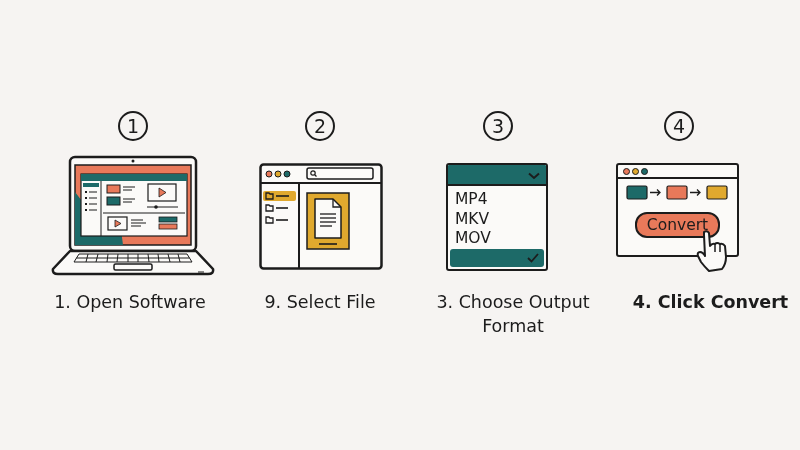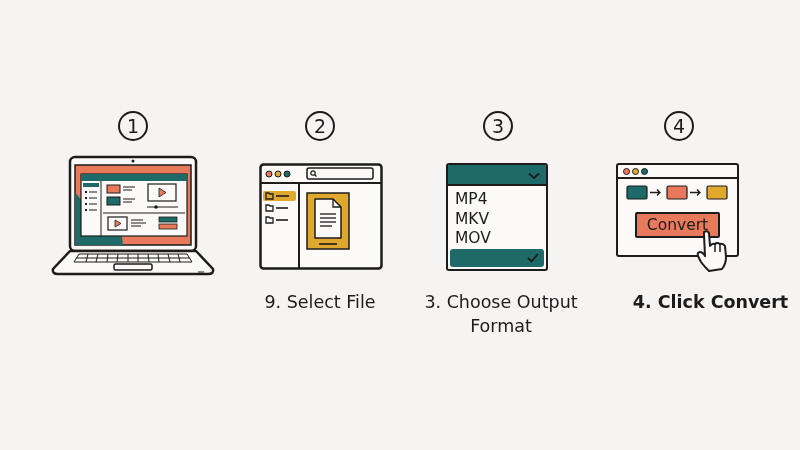--- a/index.html
+++ b/index.html
@@ -90,20 +90,21 @@
       <line x1="80" y1="102" x2="80" y2="110"></line>
         <line x1="90" y1="102" x2="90" y2="110"></line>
       <line x1="100" y1="102" x2="101" y2="110"></line>
         <line x1="110" y1="102" x2="111" y2="110"></line>
       <line x1="120" y1="102" x2="122" y2="110"></line>
         <line x1="130" y1="102" x2="132" y2="110"></line>
     </g>
     <rect x="66" y="112" width="38" height="6" rx="1.5" fill="none" stroke="#1c1c1c" stroke-width="1.5"></rect>
     <line x1="150" y1="120" x2="156" y2="120" stroke="#1c1c1c" stroke-width="1"></line>
   </svg>
+  <div class="label" style="left:40px; width:180px;">1. Open Software</div>
 </div>
 
 <div class="step" style="left:0;">
   <div class="num-circle" style="left:305px;">
     <span>2</span>
   </div>
   <svg width="125" height="108" style="left:259px; top:163px;" viewBox="0 0 125 108">
     <rect x="1.5" y="1.5" width="121" height="104" rx="3" fill="#fbfaf8" stroke="#1c1c1c" stroke-width="2.5"></rect>
     <line x1="1.5" y1="20" x2="122.5" y2="20" stroke="#1c1c1c" stroke-width="2"></line>
     <circle cx="10" cy="11" r="3" fill="#e8795a" stroke="#1c1c1c" stroke-width="1"></circle>
@@ -153,21 +154,21 @@
       <div>MP4</div>
       <div>MKV</div>
       <div>MOV</div>
     </div>
     <div style="position:absolute; left:2px; right:2px; bottom:2px; height:18px; background:#1d6a68; border-radius:3px;">
       <svg width="12" height="10" style="right:5px; top:4px;" viewBox="0 0 12 10">
         <path d="M1 5 L4.5 8.5 L11 1" fill="none" stroke="#1c1c1c" stroke-width="1.8"></path>
       </svg>
     </div>
   </div>
-  <div class="label" style="left:406px; width:190px;">
+  <div class="label" style="left:418px; width:190px;">
     <div>3. Choose Output</div>
     <div>Format</div>
   </div>
 </div>
 
 <div class="step" style="left:0;">
   <div class="num-circle" style="left:664px;">
     <span>4</span>
   </div>
   <div style="position:absolute; left:616px; top:163px; width:123px; height:94px; border:2.5px solid #1c1c1c; border-radius:3px; background:#fbfaf8;">
@@ -177,19 +178,19 @@
       <span style="position:absolute; left:23px; top:3px; width:7px; height:7px; border-radius:50%; background:#1d6a68; border:1px solid #1c1c1c;"></span>
     </div>
     <svg width="110" height="16" style="left:8px; top:20px;" viewBox="0 0 110 16">
       <rect x="1" y="1" width="20" height="13" rx="1.5" fill="#1d6a68" stroke="#1c1c1c" stroke-width="1.2"></rect>
       <path d="M24 7.5 L34 7.5 M31 4.5 L34 7.5 L31 10.5" fill="none" stroke="#1c1c1c" stroke-width="1.3"></path>
       <rect x="41" y="1" width="20" height="13" rx="1.5" fill="#e8795a" stroke="#1c1c1c" stroke-width="1.2"></rect>
       <path d="M64 7.5 L74 7.5 M71 4.5 L74 7.5 L71 10.5" fill="none" stroke="#1c1c1c" stroke-width="1.3"></path>
       <rect x="81" y="1" width="20" height="13" rx="1.5" fill="#e0a92e" stroke="#1c1c1c" stroke-width="1.2"></rect>
     </svg>
   </div>
-  <div style="position:absolute; left:635px; top:212px; width:85px; height:26px; background:#e8795a; border:2px solid #1c1c1c; border-radius:2px; font-size:15.5px; line-height:22px; text-align:center; color:#1c1c1c;">Convert</div>
+  <div style="position:absolute; left:635px; top:212px; width:85px; height:26px; background:#e8795a; border:2px solid #1c1c1c; border-radius:12px; font-size:15.5px; line-height:22px; text-align:center; color:#1c1c1c;">Convert</div>
   <svg width="38" height="42" style="left:695px; top:230px;" viewBox="0 0 38 42">
     <path d="M9 2 Q12 0 14 3 L15 16 Q17 13 20 14 Q22 12 25 14 Q28 13 30 16 L31 27 Q31 34 27 39 L14 41 Q9 36 6 32 L3 26 Q2 22 5 22 Q8 22 10 26 L9 5 Q9 2 9 2 Z" fill="#fbfaf8" stroke="#1c1c1c" stroke-width="2" stroke-linejoin="round"></path>
     <path d="M20 14 L20 22 M25 14 L25 22" fill="none" stroke="#1c1c1c" stroke-width="1.5"></path>
   </svg>
   <div class="label" style="left:618px; width:185px;font-weight:bold;">4. Click Convert</div>
 </div>
 
 </body></html>

